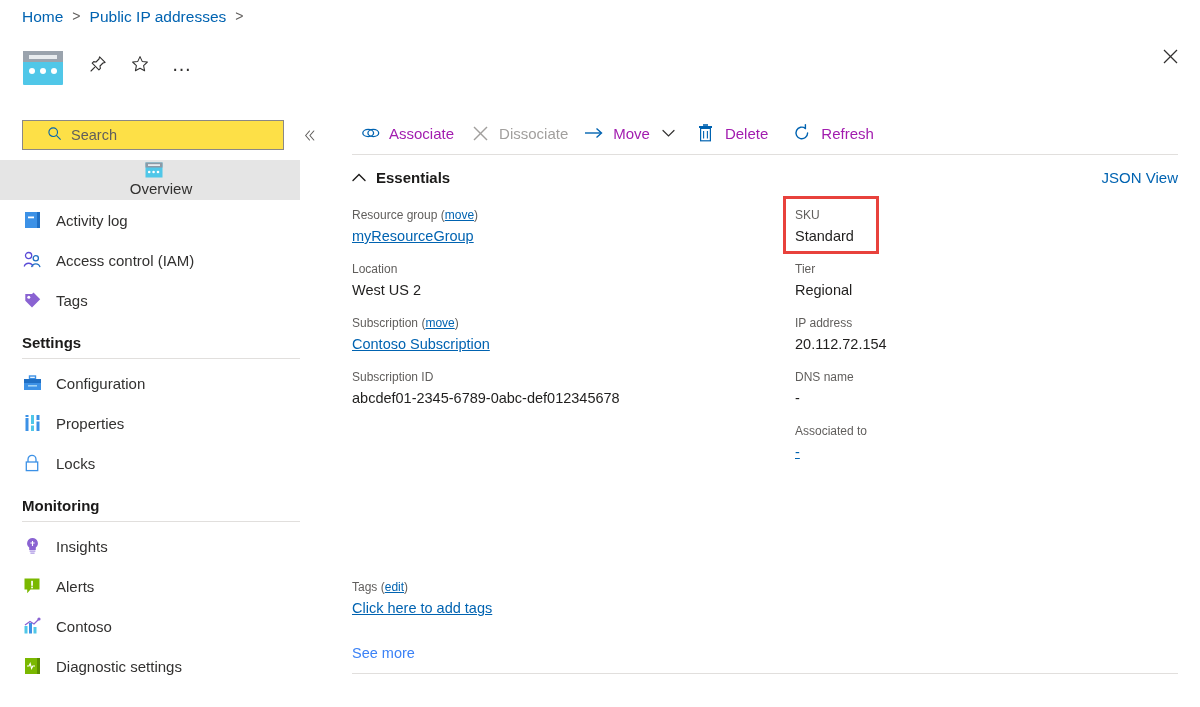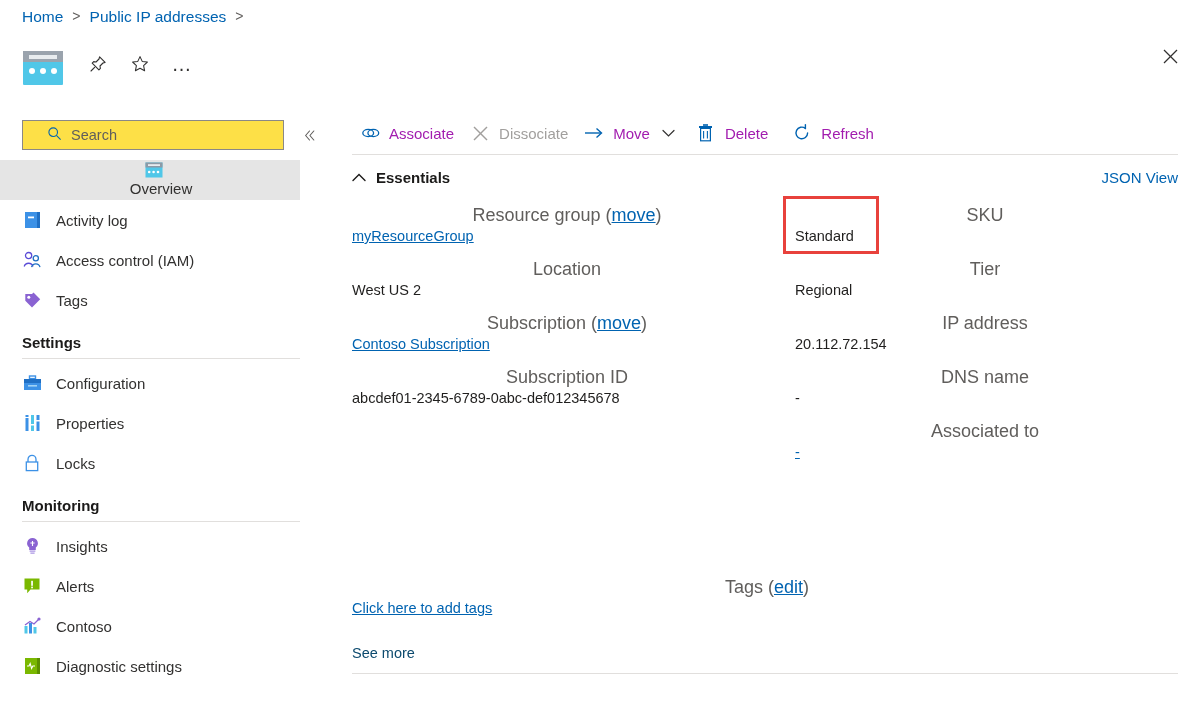--- a/index.html
+++ b/index.html
@@ -236,36 +236,35 @@
     margin-top: 10px;
     width: 830px;
   }
   .ess-col {
     position: absolute; top: 0;
   }
   .ess-col.left { left: 0; width: 430px; }
   .ess-col.right { left: 443px; width: 380px; }
   .ess-field { margin-bottom: 12px; }
   .ess-label {
-    font-size: 18px;
+    font-size: 12px;
     color: #605e5c;
     line-height: 21px;
-    text-align: center;
   }
   .ess-value {
     font-size: 14.5px;
     color: #201f1e;
     line-height: 21px;
   }
   .lnk {
     color: #0063b1;
     text-decoration: underline;
     cursor: pointer;
   }
-  .lnk-plain { color: #0c4a6e; cursor: pointer; }
+  .lnk-plain { color: #3b82f6; cursor: pointer; }
 
   .hl-box {
     position: absolute;
     left: 783px; top: 196px;
     width: 96px; height: 58px;
     border: 3px solid #e8413c;
     pointer-events: none;
   }
 
   .tail {

